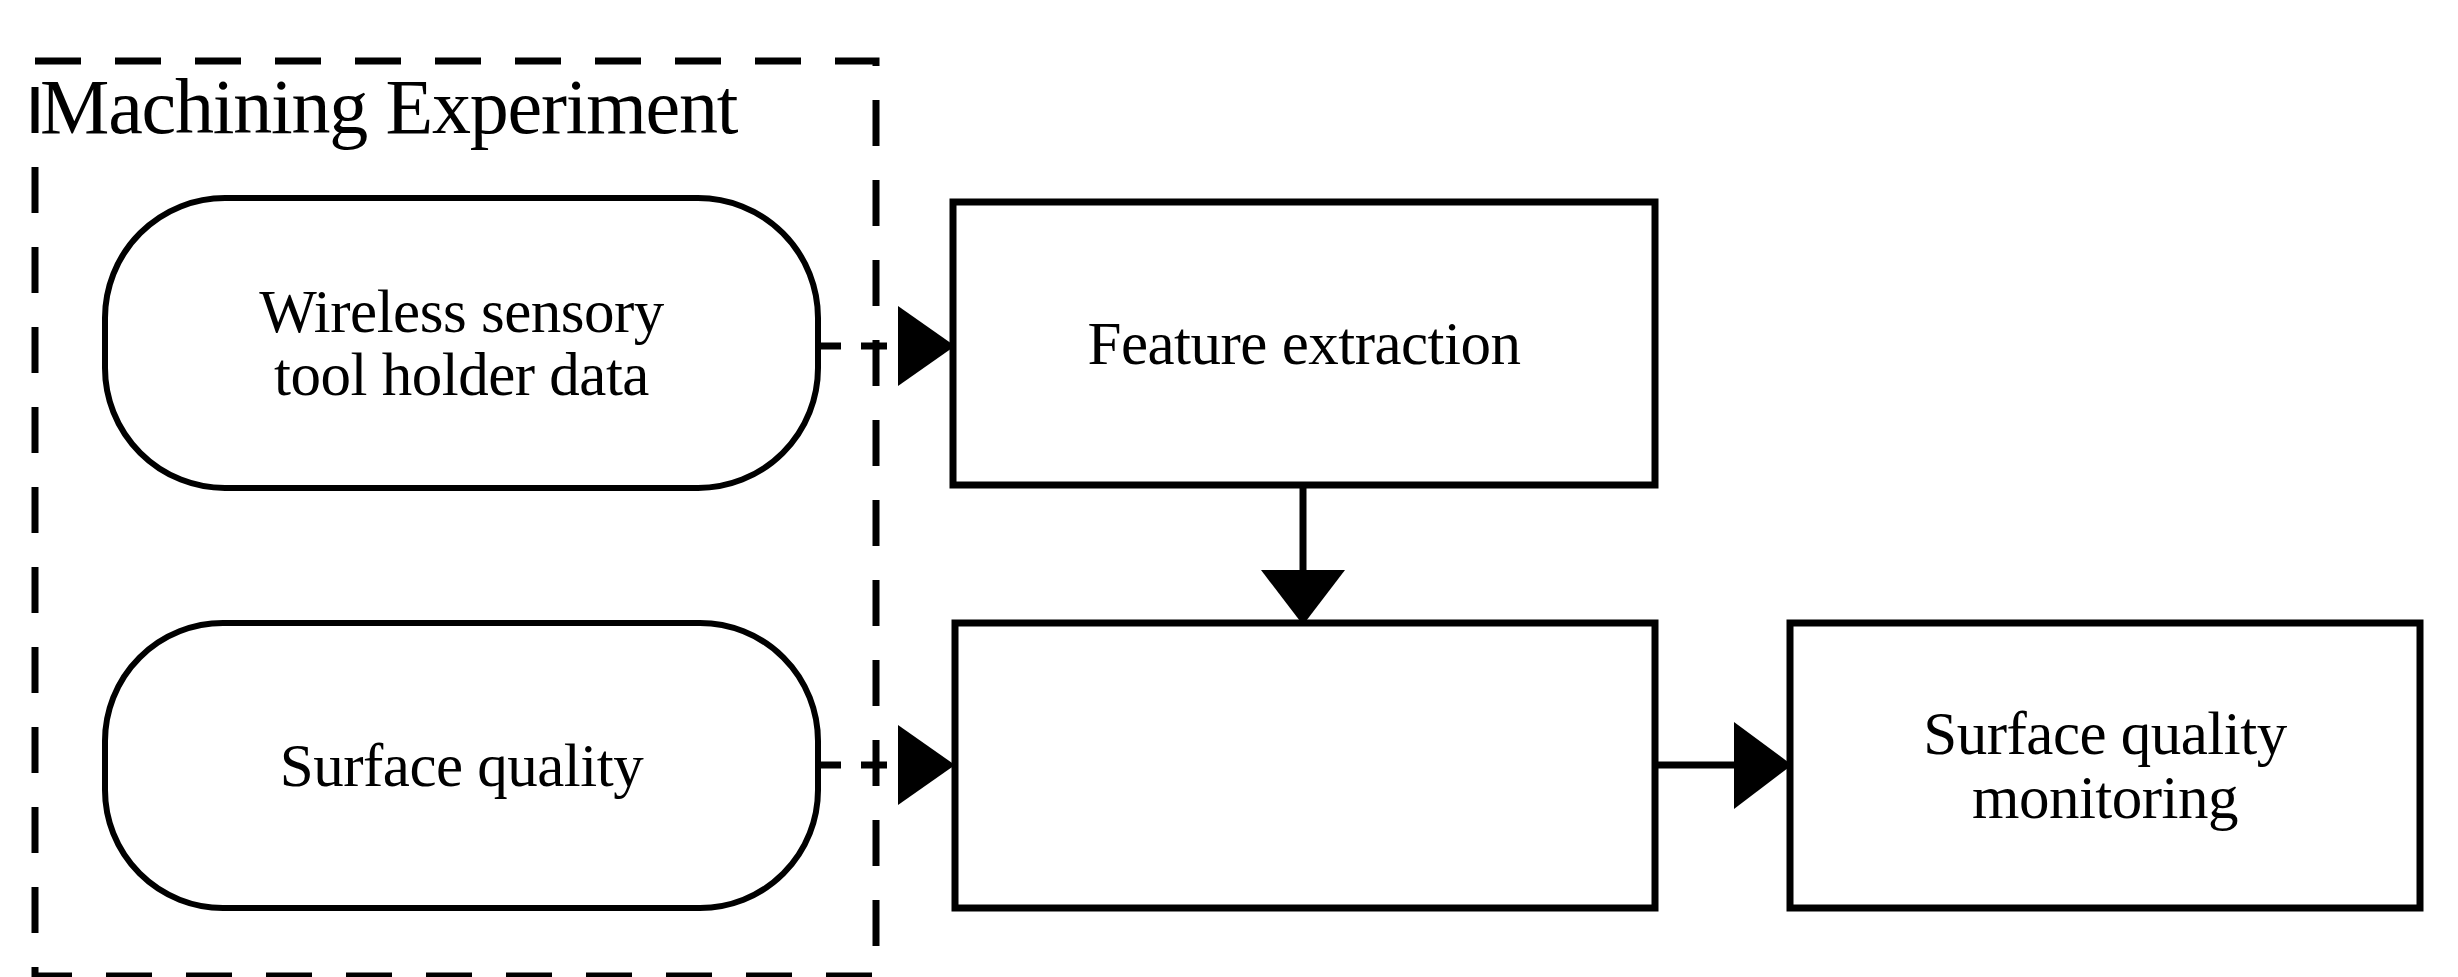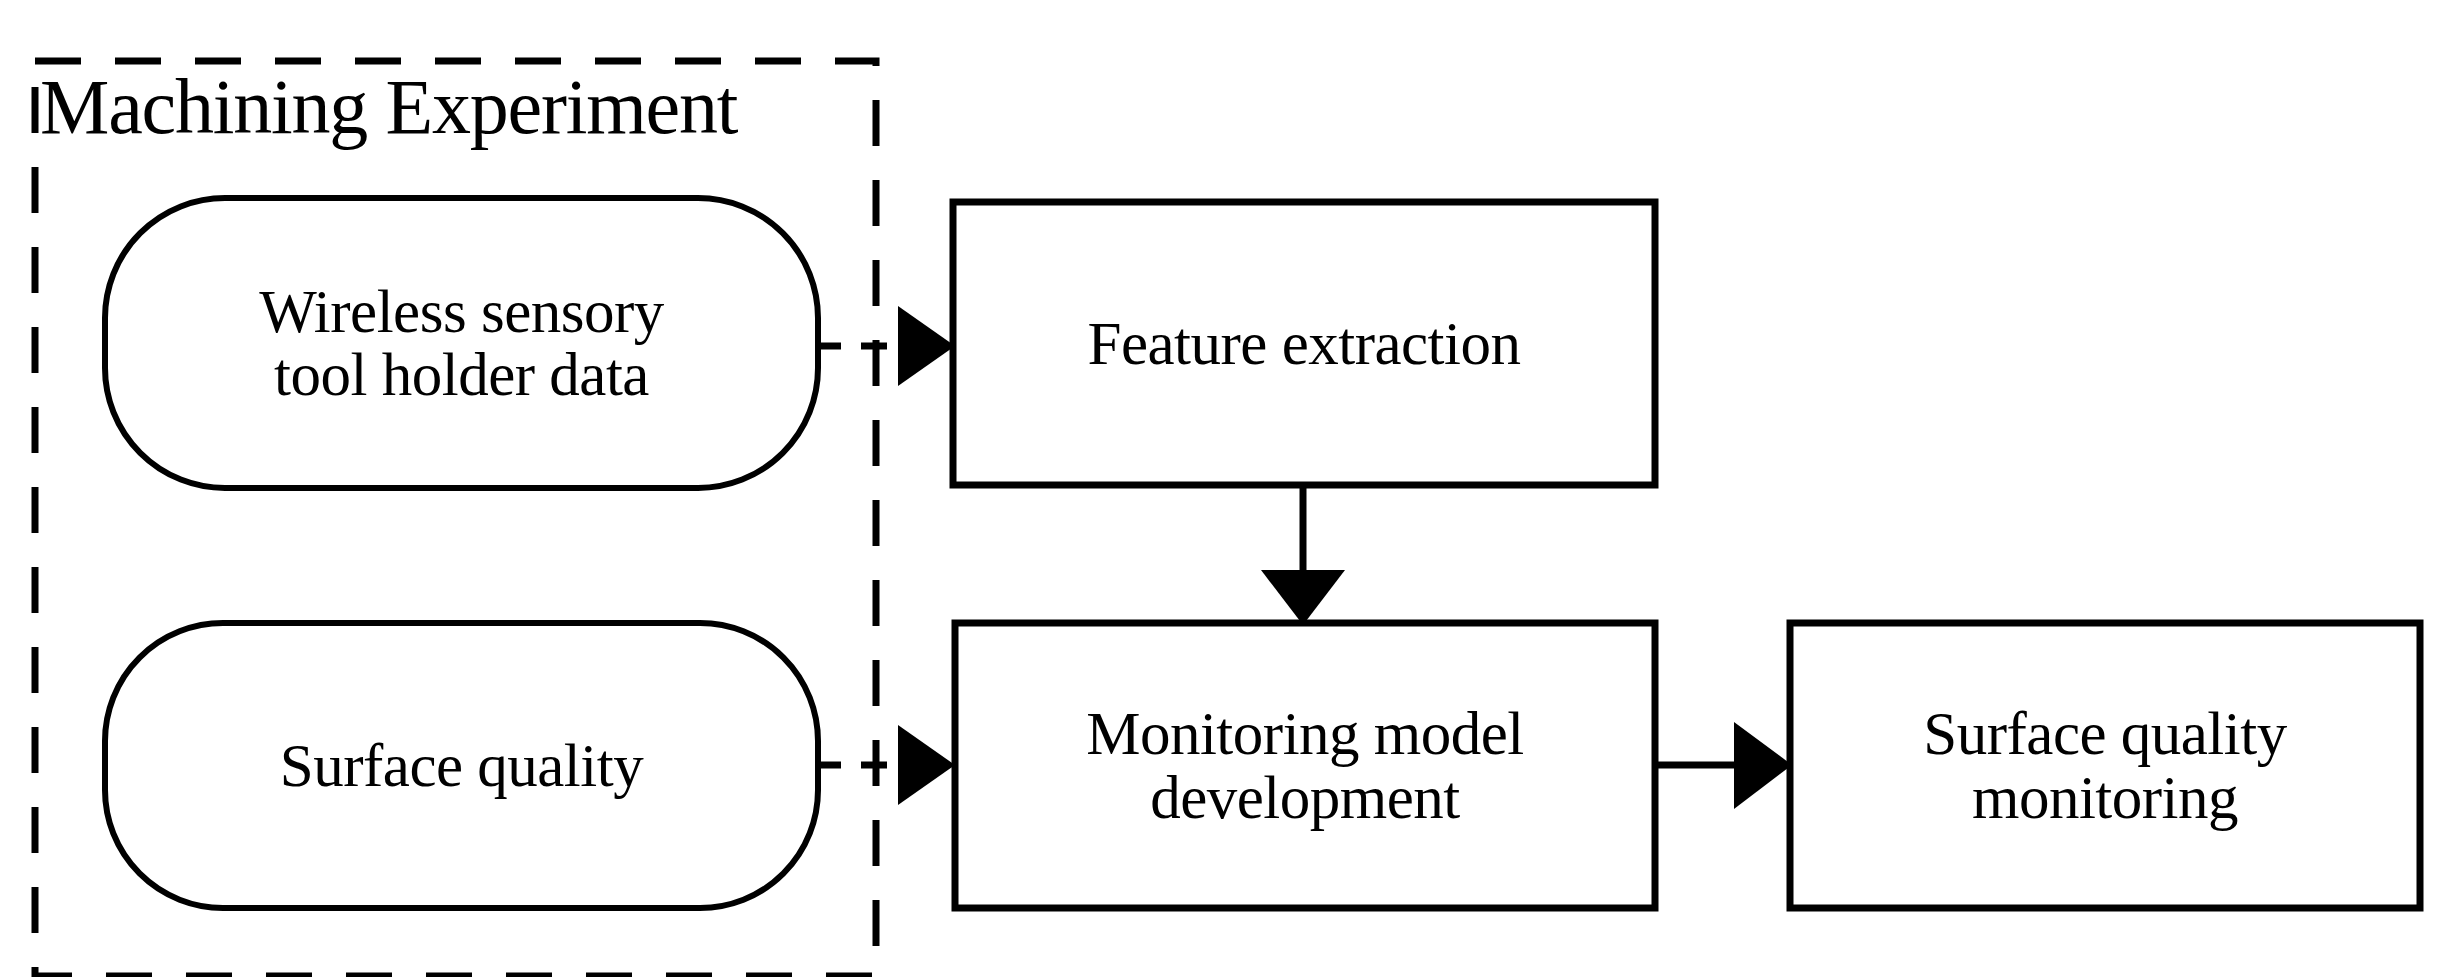--- a/index.html
+++ b/index.html
@@ -93,22 +93,20 @@
 
   <div class="group-title" style="left:40px; top:40px;">Machining Experiment</div>
 
   <div class="node-label" style="left:105px; top:170px; width:713px; height:290px;">Wireless sensory
 tool holder data</div>
 
   <div class="node-label" style="left:105px; top:595px; width:713px; height:285px;">Surface quality</div>
 
   <div class="node-label" style="left:953px; top:174px; width:702px; height:283px;text-align:center;">Feature extraction</div>
 
-  <div class="node-label" style="left:955px; top:595px; width:700px; height:285px;">Monitoring model
-development</div>
 
   <div class="node-label" style="left:1790px; top:595px; width:630px; height:285px;">Surface quality
 monitoring</div>
 
   <div class="hit" style="left:105px; top:170px; width:713px; height:290px;"></div>
   <div class="hit" style="left:105px; top:595px; width:713px; height:285px;"></div>
   <div class="hit" style="left:953px; top:174px; width:702px; height:283px;"></div>
   <div class="hit" style="left:955px; top:595px; width:700px; height:285px;"></div>
   <div class="hit" style="left:1790px; top:595px; width:630px; height:285px;"></div>
 

